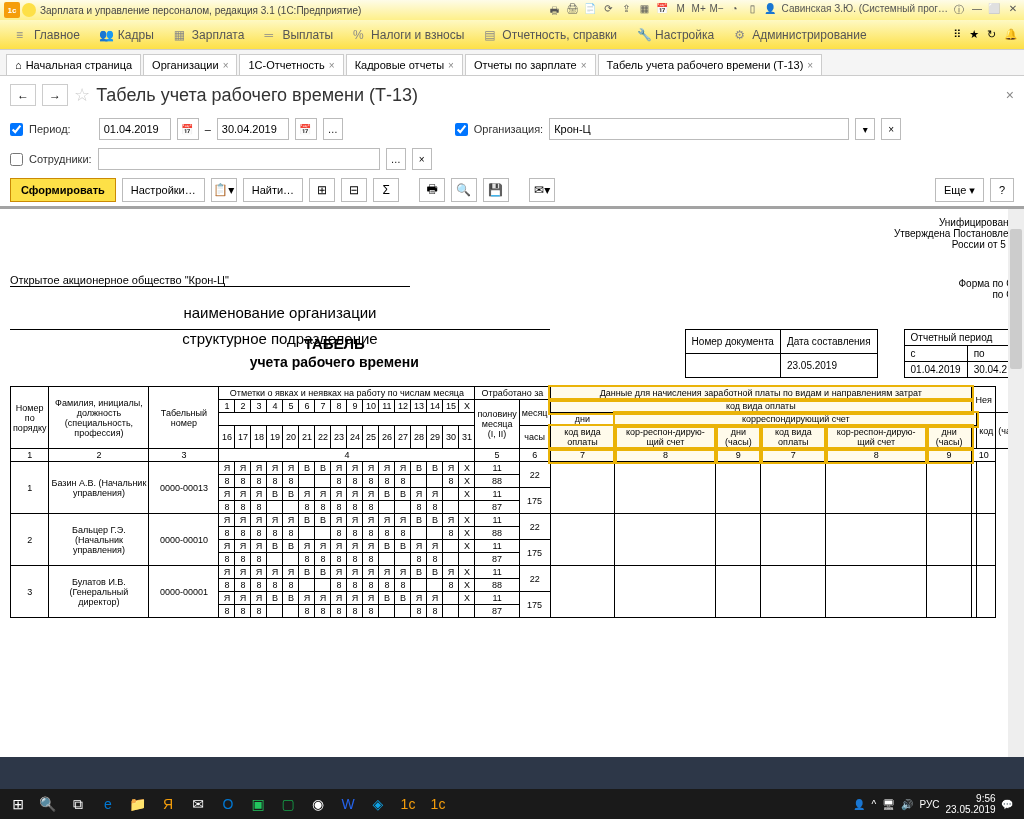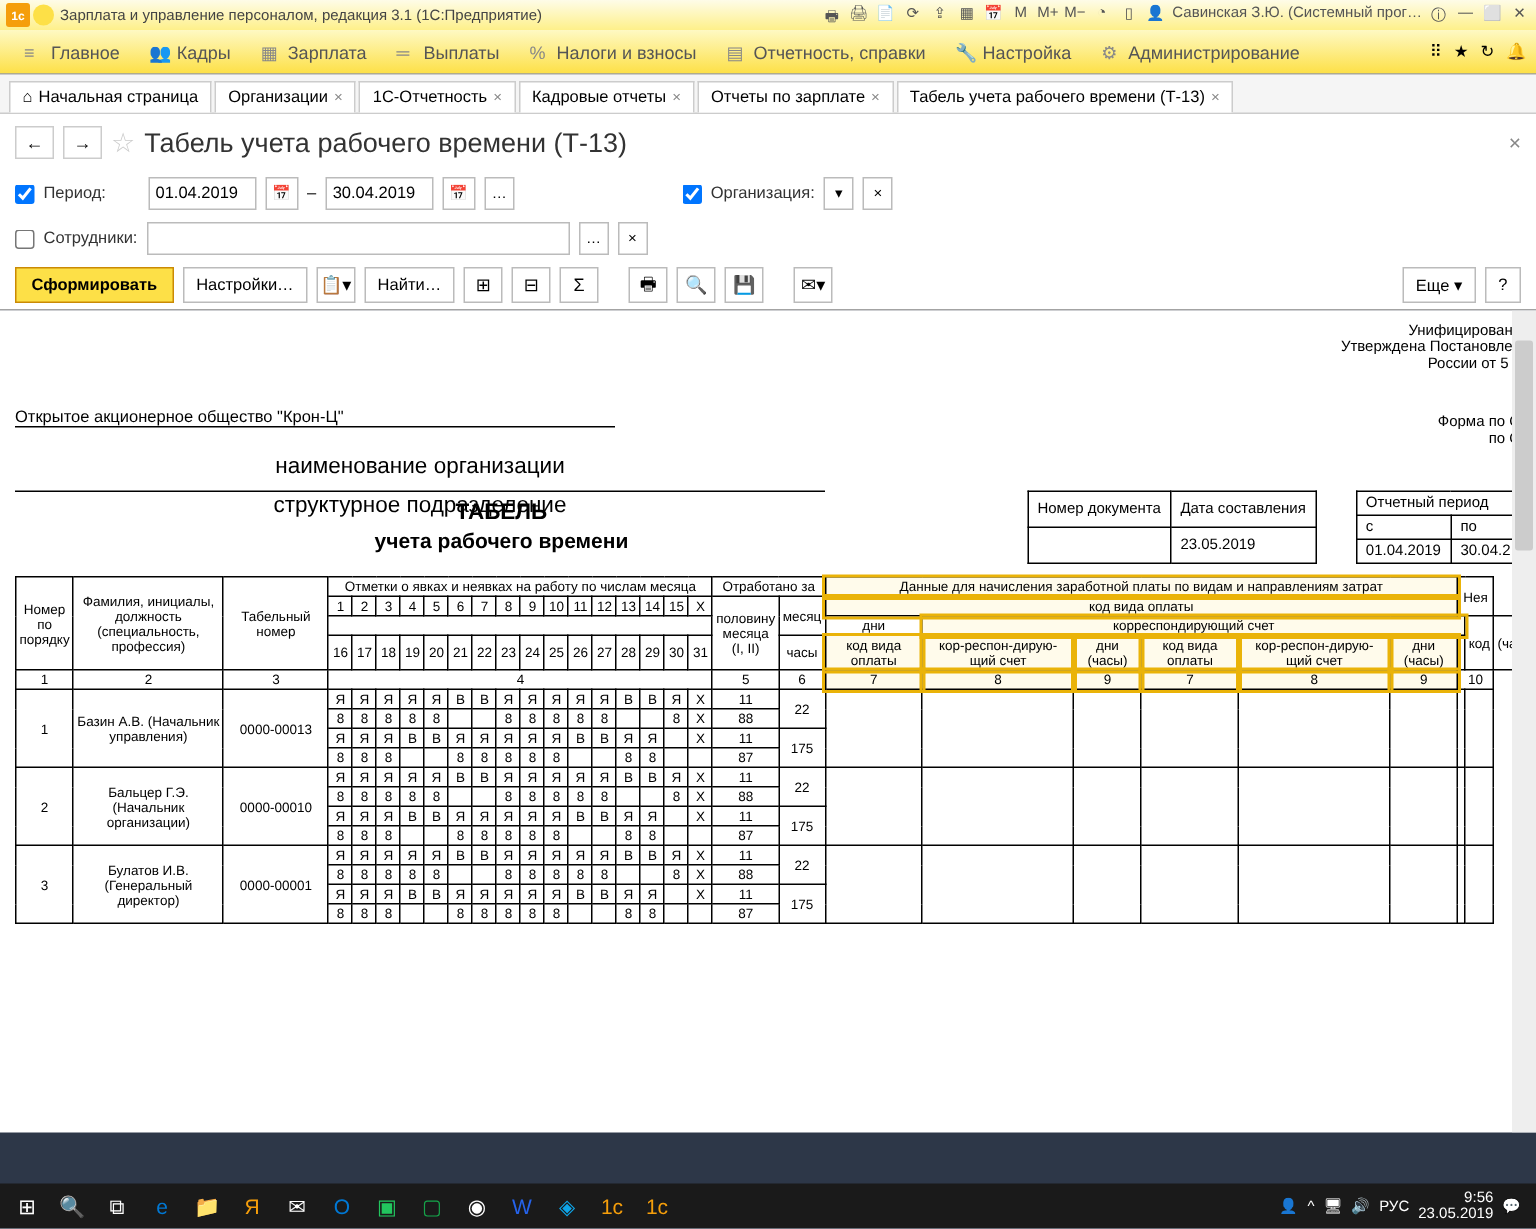--- a/index.html
+++ b/index.html
@@ -25,21 +25,21 @@
 .page-title { font-size: 18px; color: #333; }
 .close-x { margin-left: auto; color: #888; font-size: 14px; cursor: pointer; }
 .filter-row { padding: 4px 10px; display: flex; align-items: center; gap: 6px; background: #fff; font-size: 11px; }
 .chk { width: 13px; height: 13px; }
 .lbl { color: #333; }
 .inp { height: 22px; border: 1px solid #bbb; padding: 0 4px; font-size: 11px; }
 .date-inp { width: 72px; }
 .date-btn { width: 22px; height: 22px; border: 1px solid #bbb; background: #fff; font-size: 10px; cursor: pointer; }
 .org-inp { width: 300px; }
 .small-btn { width: 20px; height: 22px; border: 1px solid #bbb; background: #fff; font-size: 10px; cursor: pointer; }
-.toolbar-row { padding: 4px 10px; display: flex; align-items: center; gap: 6px; background: #fff; border-bottom: 1px solid #a3a3a3; }
+.toolbar-row { padding: 4px 10px; display: flex; align-items: center; gap: 6px; background: #fff; border-bottom: 3px solid #a3a3a3; }
 .btn-primary { height: 24px; padding: 0 10px; background: #fde047; border: 1px solid #ca8a04; font-size: 11px; font-weight: bold; cursor: pointer; }
 .btn-sec { height: 24px; padding: 0 8px; background: #fff; border: 1px solid #bbb; font-size: 11px; cursor: pointer; }
 .tb-icon { width: 26px; height: 24px; border: 1px solid #bbb; background: #fff; font-size: 12px; cursor: pointer; }
 .more-btn { margin-left: auto; }
 .report-area { background: #fff; padding: 4px 10px 10px 10px; height: 548px; overflow: hidden; position: relative; }
 .report-scroll { overflow: auto; height: 100%; border: 0; }
 .rep-header { text-align: right; font-size: 10px; padding: 4px 0; }
 .org-name { font-size: 11px; border-bottom: 1px solid #000; display: inline-block; width: 400px; }
 .caption { font-size: 15px; text-align: center; }
 .doc-title { text-align: center; font-weight: bold; font-size: 15px; margin: 6px 0 2px; }
@@ -170,20 +170,21 @@
     <span style="width:16px"></span>
     <input class="inp date-inp" value="01.04.2019" style="">
     <button class="date-btn">📅</button>
     <span>–</span>
     <input class="inp date-inp" value="30.04.2019" style="">
     <button class="date-btn">📅</button>
     <button class="small-btn">…</button>
     <span style="width:100px"></span>
     <input type="checkbox" class="chk" checked="" style="">
     <span class="lbl">Организация:</span>
+    <input class="inp org-inp" value="Крон-Ц" style="">
     <button class="small-btn">▾</button>
     <button class="small-btn">×</button>
   </div>
   <div class="filter-row">
     <input type="checkbox" class="chk" style="">
     <span class="lbl">Сотрудники:</span>
     <input class="inp" style="width: 282px;">
     <button class="small-btn">…</button>
     <button class="small-btn">×</button>
   </div>
@@ -428,21 +429,21 @@
               <td></td>
               <td></td>
               <td>8</td>
               <td>8</td>
               <td></td>
               <td></td>
               <td>87</td>
             </tr>
             <tr>
               <td rowspan="4">2</td>
-              <td rowspan="4">Бальцер Г.Э. (Начальник организации)</td>
+              <td rowspan="4">Бальцер Г.Э. (Начальник управления)</td>
               <td rowspan="4">0000-00010</td>
               <td>Я</td>
               <td>Я</td>
               <td>Я</td>
               <td>Я</td>
               <td>Я</td>
               <td>В</td>
               <td>В</td>
               <td>Я</td>
               <td>Я</td>

